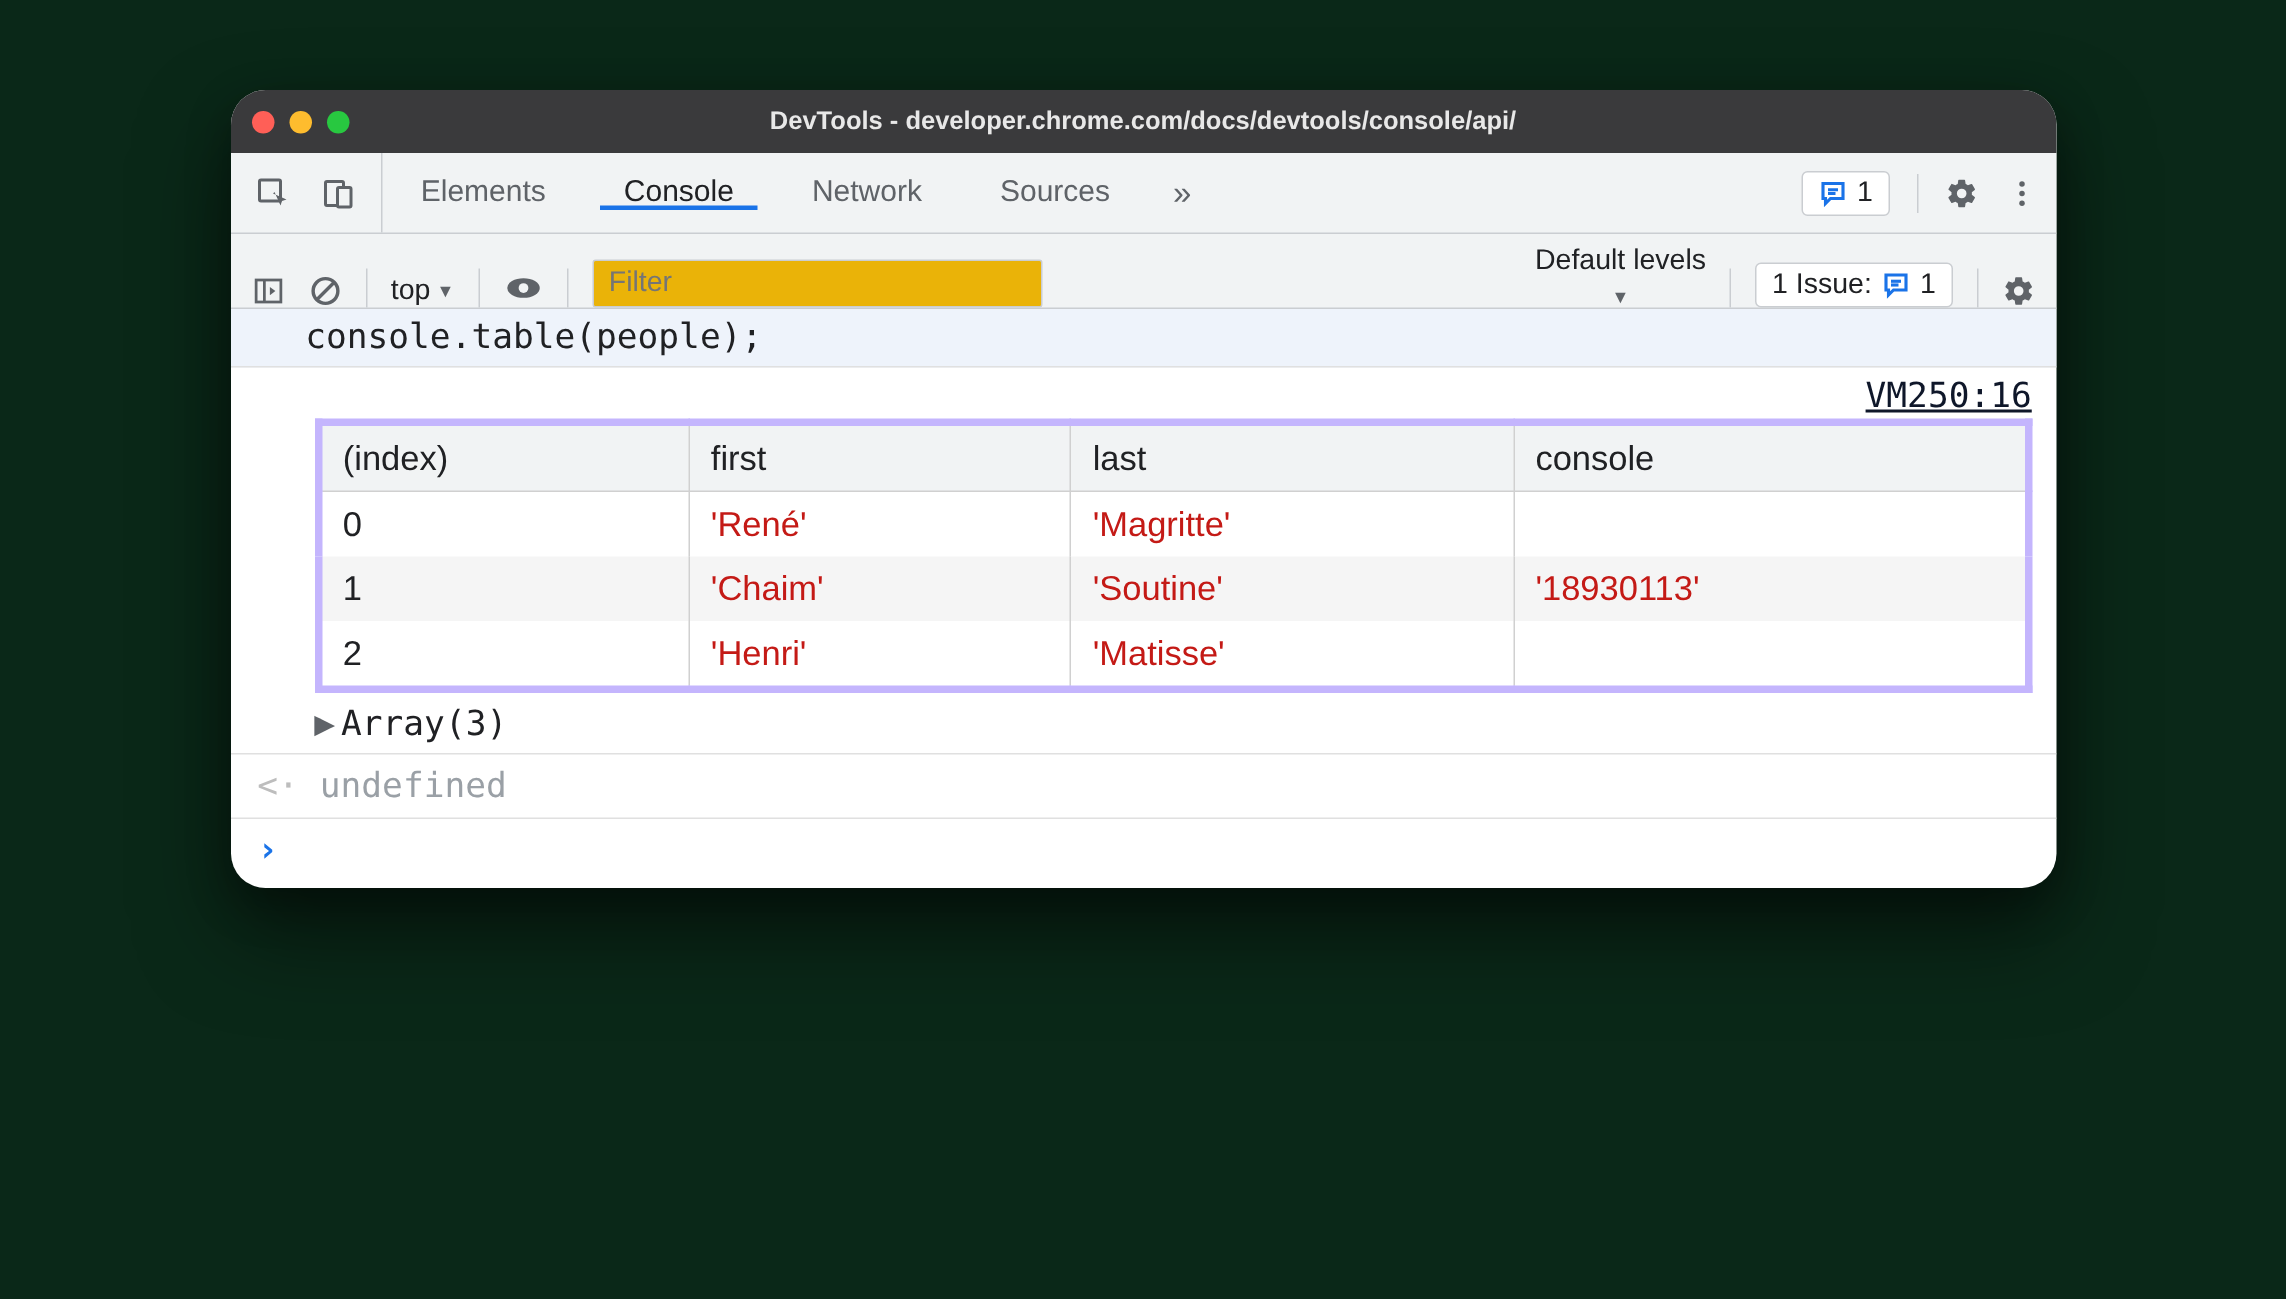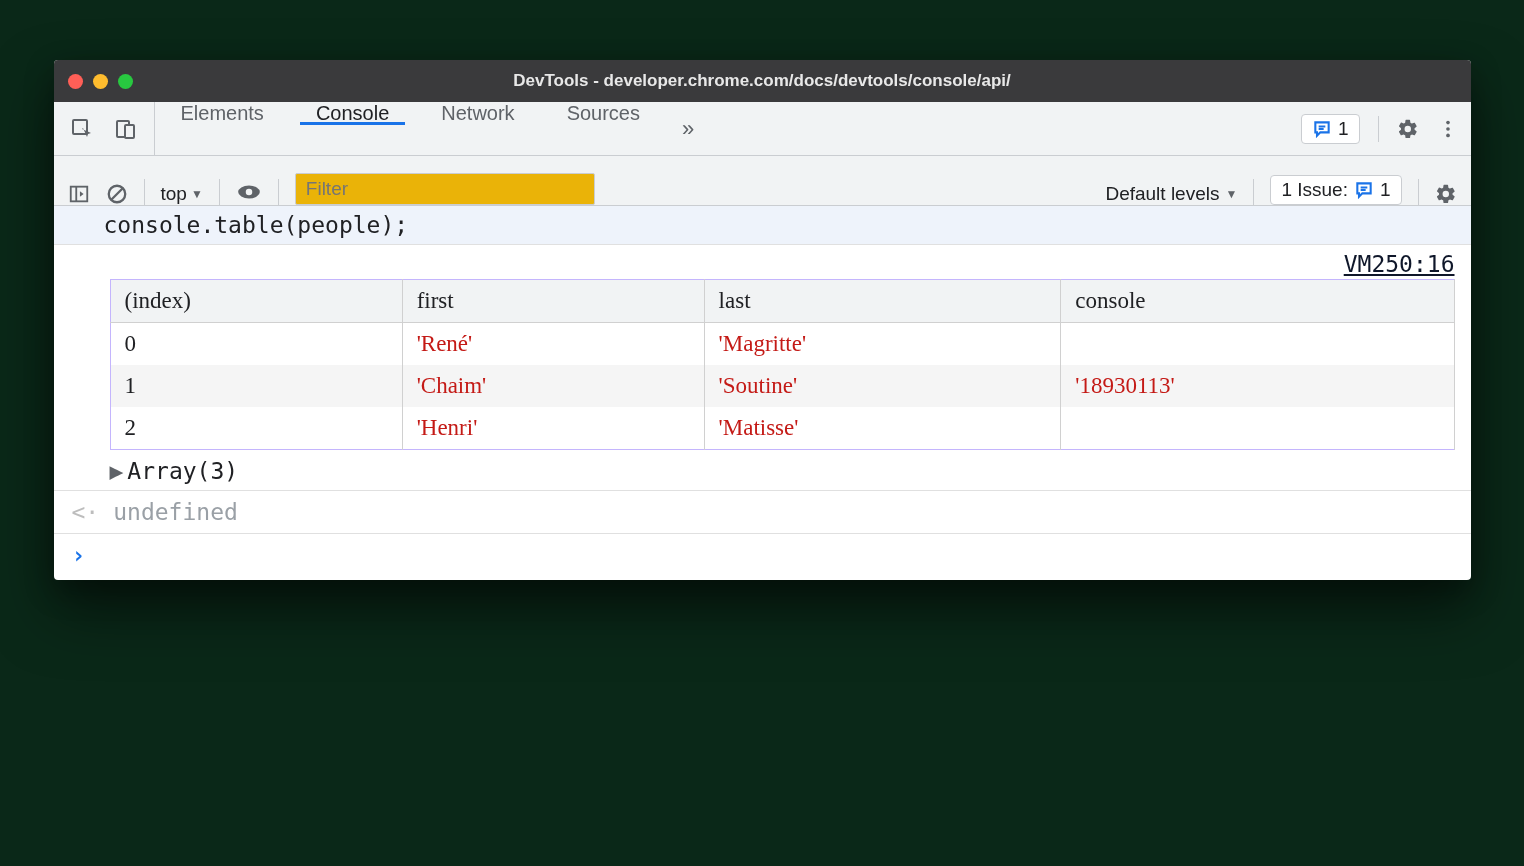--- a/index.html
+++ b/index.html
@@ -7,23 +7,23 @@
     background: #0a2818;
     font-family: -apple-system, BlinkMacSystemFont, "Segoe UI", Helvetica, Arial, sans-serif;
     width: 1524px;
     height: 866px;
     display: flex;
     align-items: flex-start;
     justify-content: center;
     padding-top: 60px;
   }
   .window {
-    width: 1417px;
+    width: 1217px;
     background: #fff;
-    border-radius: 4px;
+    border-radius: 23px;
     overflow: hidden;
     box-shadow: 0 30px 60px rgba(0,0,0,0.5), 0 10px 30px rgba(0,0,0,0.3);
   }
   .titlebar {
     background: #3a3a3c;
     height: 42px;
     display: flex;
     align-items: center;
     padding: 0 14px;
     position: relative;
@@ -52,21 +52,21 @@
   }
   .tabbar-left {
     display: flex;
     align-items: center;
     padding: 0 16px;
     gap: 20px;
     border-right: 1px solid #cacdd1;
   }
   .tabbar-tabs {
     display: flex;
-    align-items: flex-start;
+    align-items: center;
   }
   .tab {
     display: flex;
     align-items: center;
     padding: 0 26px;
     cursor: pointer;
     position: relative;
   }
   .tab.active {
     color: #1a73e8;
@@ -123,21 +123,21 @@
     background: #eab308;
     height: 32px;
     width: 300px;
     padding: 0 10px;
     font-size: 19px;
     color: #5f6368;
     border-radius: 2px;
   }
   .levels {
     margin-left: auto;
-    display: flex; align-items: center; gap: 6px; color:#202124;
+    display: flex; align-items: center; gap: 6px; color:#202124;flex-direction:column;
   }
   .console-body {
     font-family: Menlo, Monaco, Consolas, monospace;
     font-size: 23px;
   }
   .code-row {
     background: #eef3fb;
     padding: 6px 0 6px 50px;
     color: #202124;
     border-bottom: 1px solid #e0e0e0;
@@ -145,22 +145,22 @@
   .source-link {
     text-align: right;
     padding: 6px 16px 2px 0;
     color: #0f172a;
     text-decoration: underline;
   }
   .table-wrap { padding: 0 16px 4px 56px; }
   table {
     width: 100%;
     border-collapse: collapse;
-    border: 1px solid #c4b5fd;
-    font-family: Liberation Serif, serif;
+    border: 5px solid #c4b5fd;
+    font-family: Liberation Sans, sans-serif;
   }
   th, td {
     text-align: left;
     padding: 8px 14px;
     border-right: 1px solid #d0d0d0;
     font-weight: normal;
   }
   thead th {
     background: #f1f3f4;
     border-bottom: 1px solid #d0d0d0;

